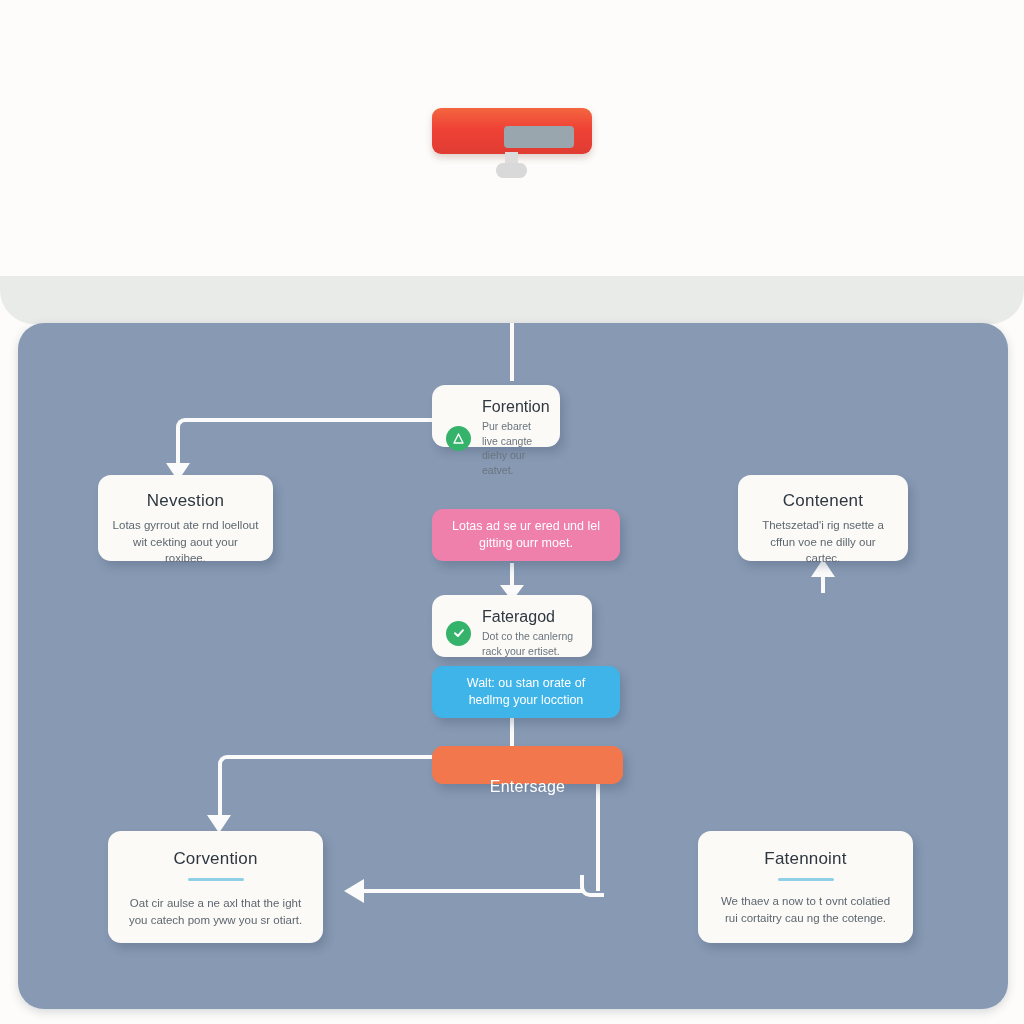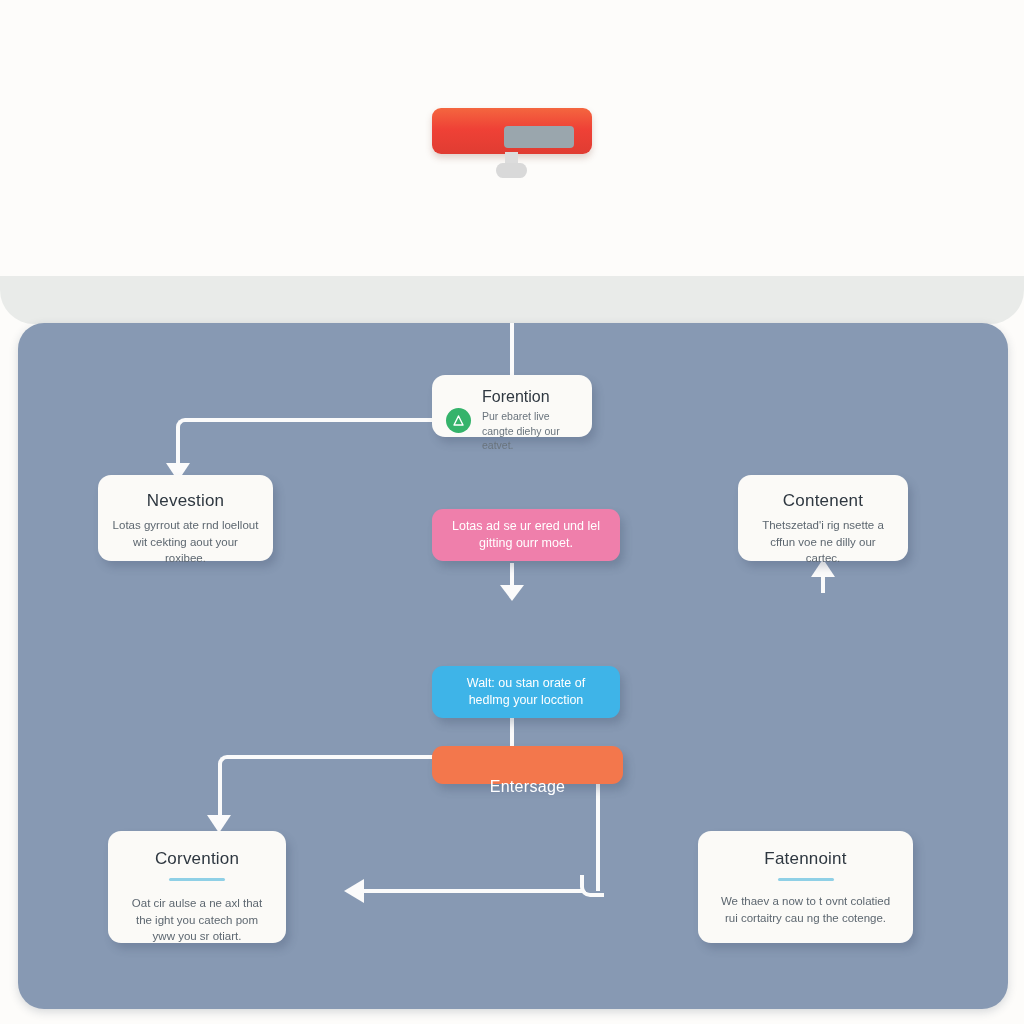--- a/index.html
+++ b/index.html
@@ -100,21 +100,21 @@
 
       <polygon points="482,262 506,262 494,278" fill="#fbfbfb"></polygon>
 
       <polygon points="189,492 213,492 201,510" fill="#fbfbfb"></polygon>
 
       <polygon points="346,556 346,580 326,568" fill="#fbfbfb"></polygon>
 
       <polygon points="793,254 817,254 805,236" fill="#fbfbfb"></polygon>
     </svg>
 
-    <div class="card" style="left:414px;top:52px;width:160px;height:62px;">
+    <div class="card" style="left:414px;top:62px;width:128px;height:62px;">
       <div class="node-row">
         <div class="badge">
           <svg width="13" height="13" viewBox="0 0 13 13" aria-hidden="true">
             <polygon points="6.5,2 11,11 2,11" fill="none" stroke="#ffffff" stroke-width="1.4" stroke-linejoin="round"></polygon>
           </svg>
         </div>
         <div class="node-text">
           <div class="node-title">Forention</div>
           <div class="node-sub">Pur ebaret live cangte diehy our eatvet.</div>
         </div>
@@ -128,30 +128,43 @@
 
     <div class="card" style="left:720px;top:152px;width:170px;height:86px;padding:16px 14px 14px;box-sizing:border-box;">
       <div class="card-title">Contenent</div>
       <div class="card-sub">Thetszetad'i rig nsette a cffun voe ne dilly our cartec.</div>
     </div>
 
     <div class="pill" style="left:414px;top:186px;width:160px;height:52px;background:#ef7fab;">
       <div class="ptext">Lotas ad se ur ered und lel gitting ourr moet.</div>
     </div>
 
+    <div class="card" style="left:414px;top:272px;width:160px;height:62px;">
+      <div class="node-row">
+        <div class="badge">
+          <svg width="14" height="14" viewBox="0 0 14 14" aria-hidden="true">
+            <polyline points="3,7.2 5.9,10 11,4.2" fill="none" stroke="#ffffff" stroke-width="1.9" stroke-linecap="round" stroke-linejoin="round"></polyline>
+          </svg>
+        </div>
+        <div class="node-text">
+          <div class="node-title">Fateragod</div>
+          <div class="node-sub">Dot co the canlerng rack your ertiset.</div>
+        </div>
+      </div>
+    </div>
 
     <div class="pill" style="left:414px;top:343px;width:160px;height:52px;background:#3eb4e8;">
       <div class="ptext">Walt: ou stan orate of hedlmg your locction</div>
     </div>
 
     <div class="pill big" style="left:414px;top:423px;width:163px;height:38px;background:#f3774c;">
       <div class="ptext">Entersage</div>
     </div>
 
-    <div class="card" style="left:90px;top:508px;width:178px;height:112px;padding:18px 16px 0;box-sizing:border-box;">
+    <div class="card" style="left:90px;top:508px;width:215px;height:112px;padding:18px 16px 0;box-sizing:border-box;">
       <div class="card-title">Corvention</div>
       <div class="divider"></div>
       <div class="card-sub" style="margin-top:14px;">Oat cir aulse a ne axl that the ight you catech pom yww you sr otiart.</div>
     </div>
 
     <div class="card" style="left:680px;top:508px;width:215px;height:112px;padding:18px 16px 0;box-sizing:border-box;">
       <div class="card-title">Fatennoint</div>
       <div class="divider"></div>
       <div class="card-sub" style="margin-top:12px;">We thaev a now to t ovnt colatied rui cortaitry cau ng the cotenge.</div>
     </div>

